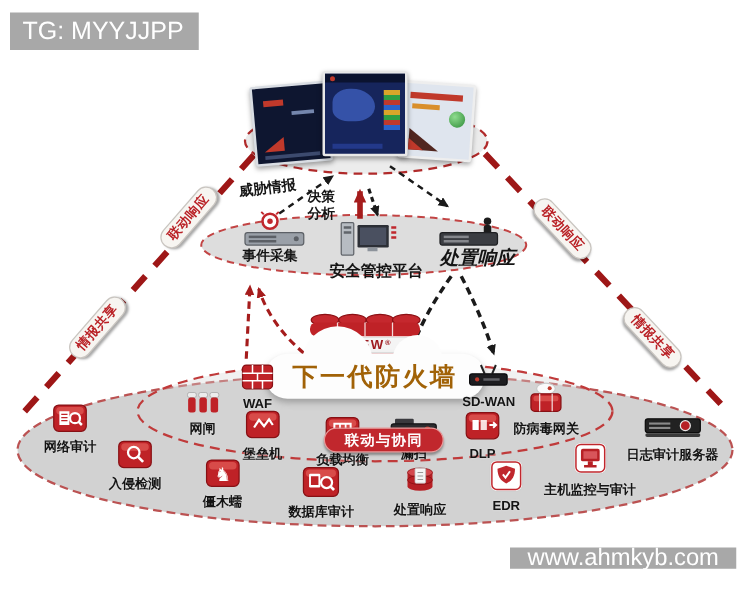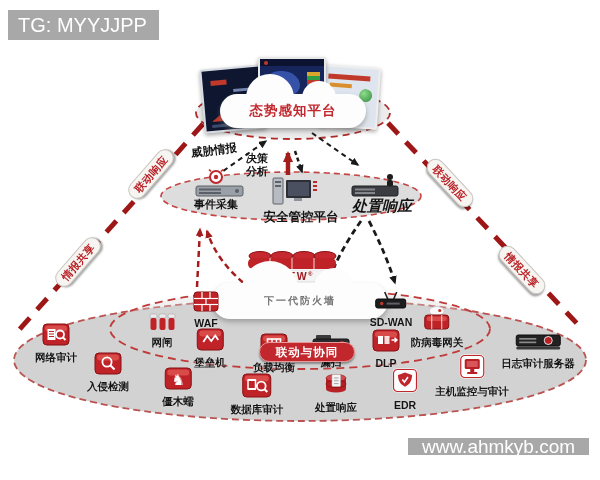--- a/index.html
+++ b/index.html
@@ -47,21 +47,21 @@
   .cloud::before,.cloud::after{content:"";position:absolute;background:inherit;border-radius:50%;}
   .cloud-top{left:220px;top:94px;width:146px;height:34px;}
   .cloud-top::before{width:48px;height:48px;top:-20px;left:26px;}
   .cloud-top::after{width:34px;height:34px;top:-13px;right:30px;}
   .cloud-fw{left:212px;top:283px;width:176px;height:36px;}
   .cloud-fw::before{width:56px;height:56px;top:-22px;left:30px;}
   .cloud-fw::after{width:40px;height:40px;top:-15px;right:34px;}
   .cloud-text{position:absolute;left:0;top:0;width:100%;height:100%;display:flex;
               align-items:center;justify-content:center;z-index:2;font-weight:700;white-space:nowrap;}
   .cloud-top .cloud-text{color:#c2272d;font-size:13.5px;letter-spacing:1px;}
-  .cloud-fw .cloud-text{color:#737373;font-size:10px;letter-spacing:2px;}
+  .cloud-fw .cloud-text{color:#a16207;font-size:20px;letter-spacing:2px;}
 
   .banner{position:absolute;left:259px;top:310px;width:94px;height:18px;background:#c1272d;
           color:#fff;font-weight:700;font-size:11.5px;display:flex;align-items:center;
           justify-content:center;border-radius:10px;border:1px solid #e89a9a;z-index:5;
           box-shadow:0 2px 2px rgba(0,0,0,.35);letter-spacing:1px;margin-top:32px;}
 
   #ngfw{left:246px;top:249px;z-index:4;}
 
   
   .pill{position:absolute;width:58px;height:16px;background:#f7f5f1;border:1px solid #c9c5c0;
@@ -146,23 +146,20 @@
     <span class="foot"></span>
   </div>
   <div class="monitor m-right">
     <span class="rbar"></span>
     <span class="ybar"></span>
     <span class="grn"></span>
     <span class="wedge"></span>
     <span class="wedge2"></span>
   </div>
 
-  <div class="cloud cloud-top">
-    <span class="cloud-text">态势感知平台</span>
-  </div>
 
   <svg class="mid-icon" style="left:194px;top:168px;" width="52" height="32">
     <circle cx="22" cy="9" r="6" fill="#fff" stroke="#c0272d" stroke-width="2"></circle>
     <circle cx="22" cy="9" r="2.2" fill="#c0272d"></circle>
     <line x1="17" y1="3.5" x2="15" y2="1.5" stroke="#c0272d" stroke-width="1.6"></line>
     <line x1="27" y1="3.5" x2="29" y2="1.5" stroke="#c0272d" stroke-width="1.6"></line>
     <rect x="2" y="18" width="47" height="10" rx="2" fill="#9aa0a8" stroke="#5c6066"></rect>
     <rect x="5" y="20.5" width="22" height="2" fill="#5c6066"></rect>
     <rect x="5" y="24" width="22" height="2" fill="#5c6066"></rect>
     <circle cx="43" cy="23" r="2" fill="#5c6066"></circle>

